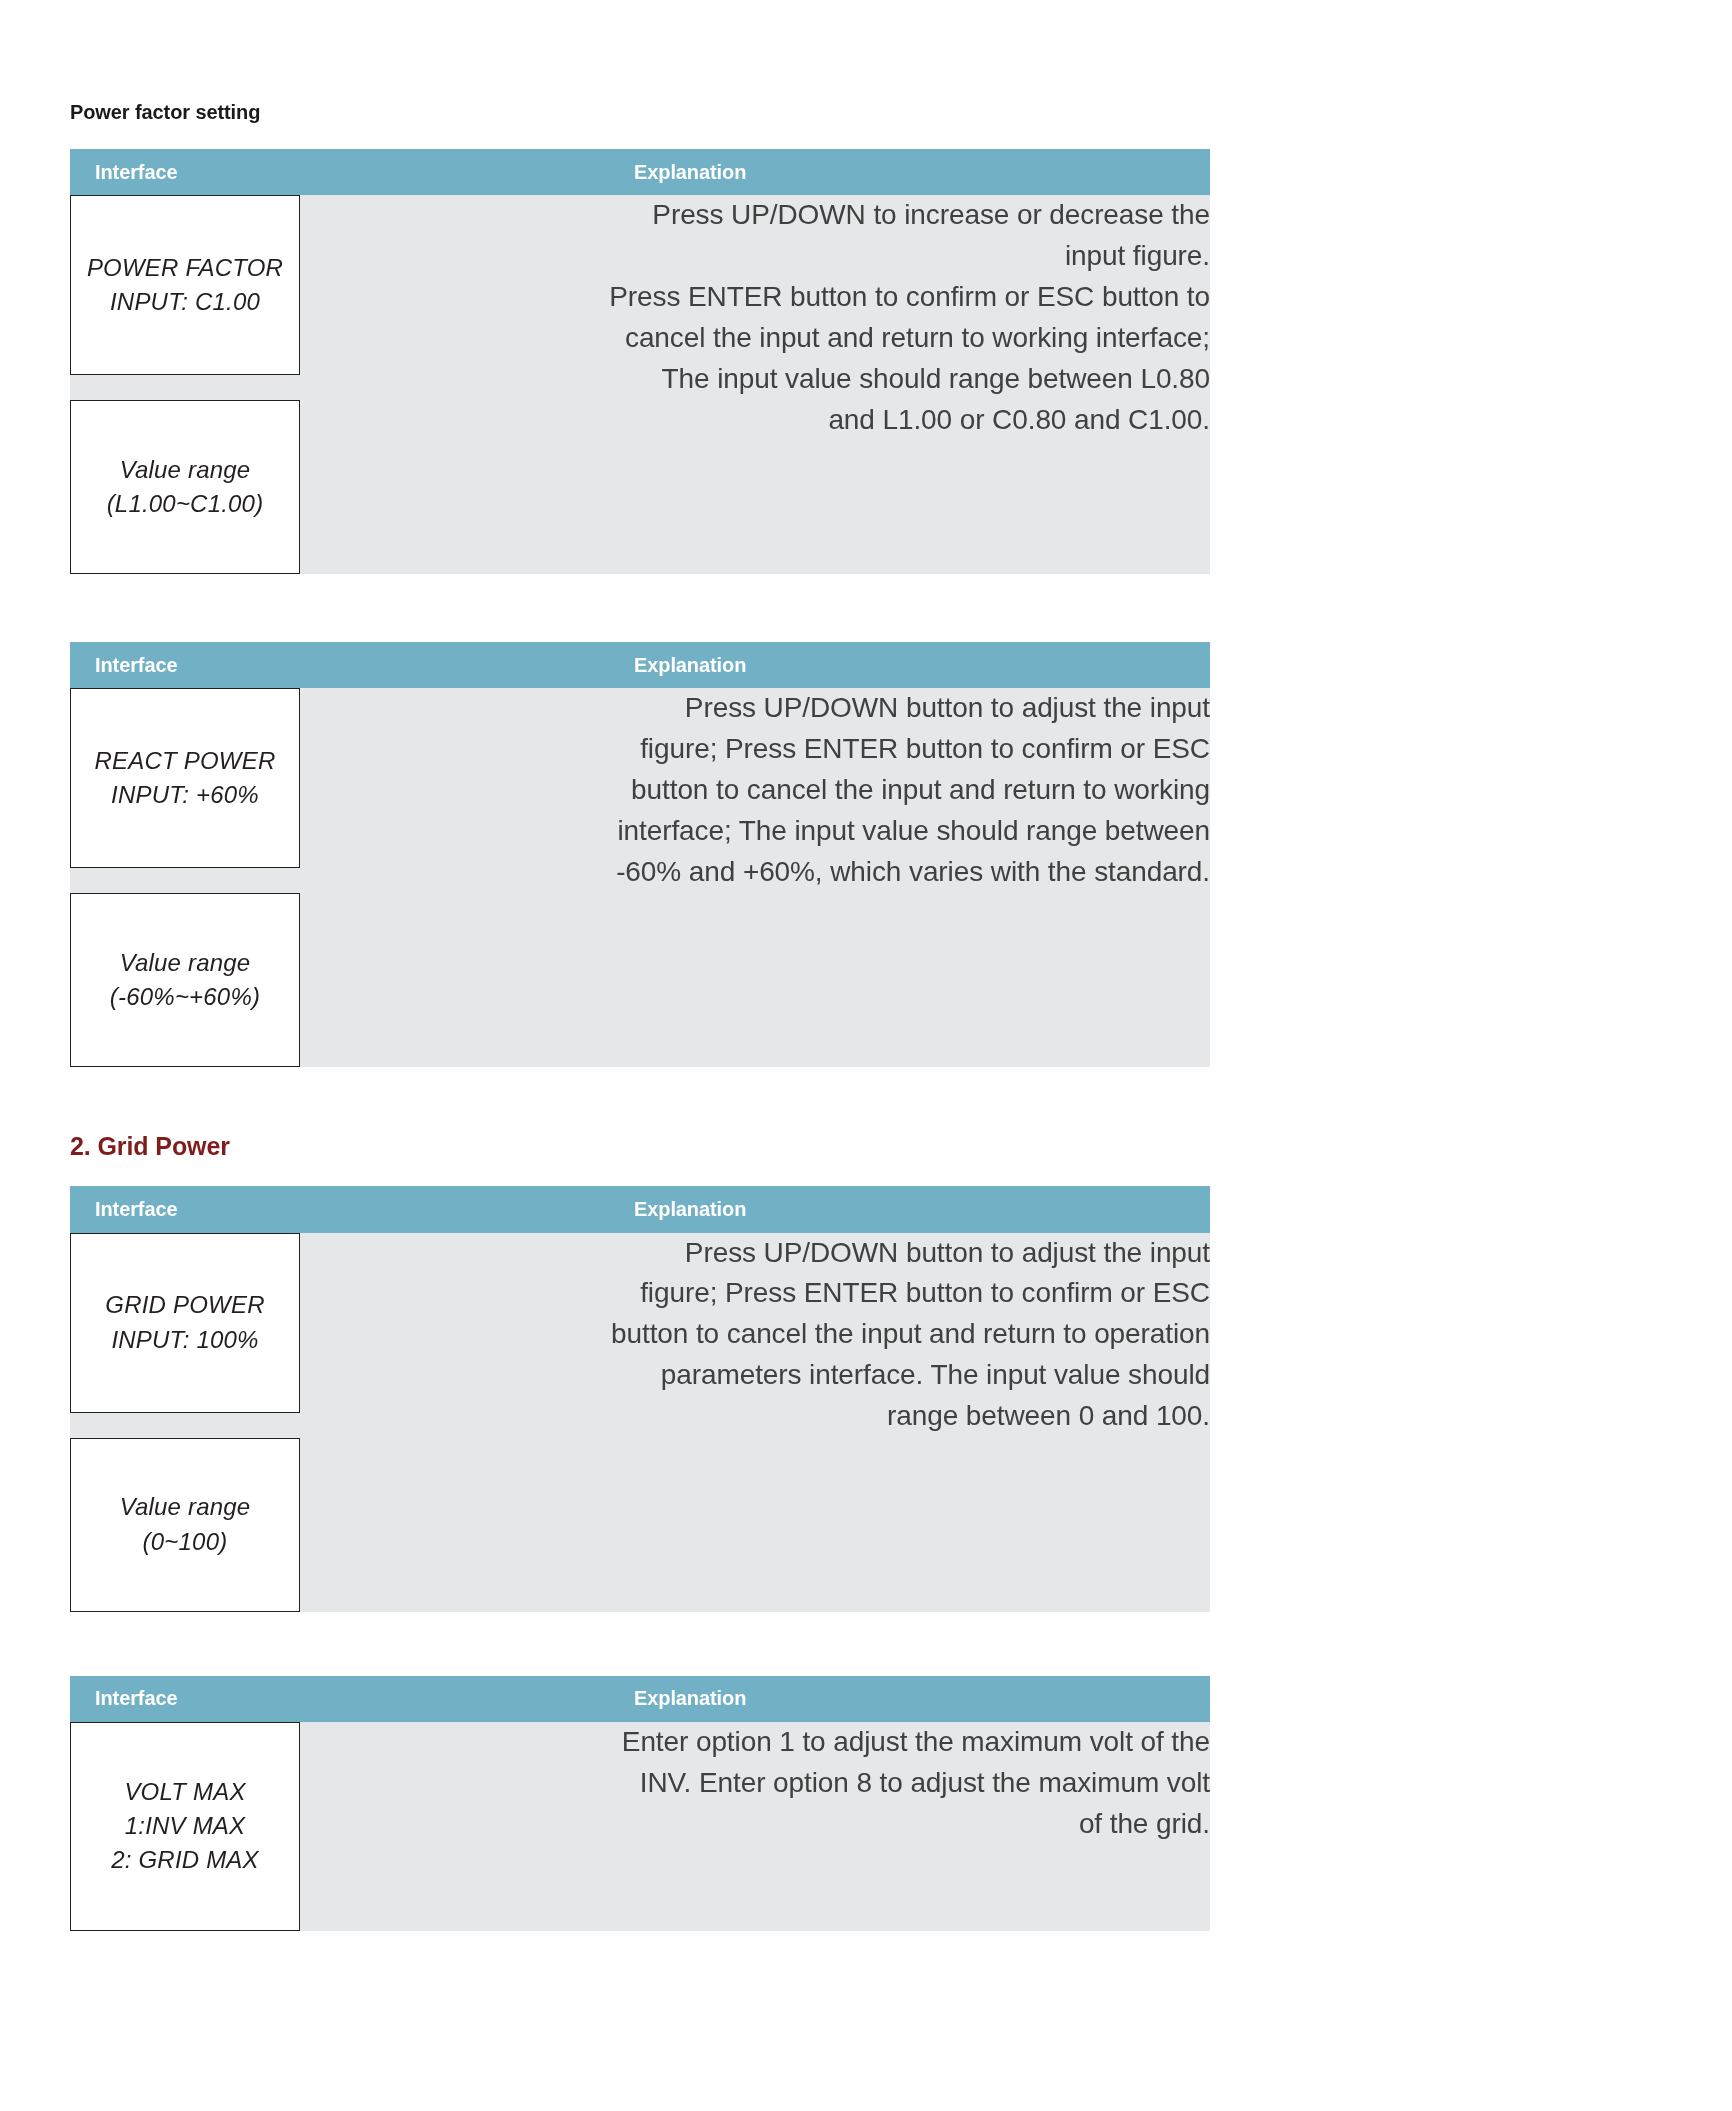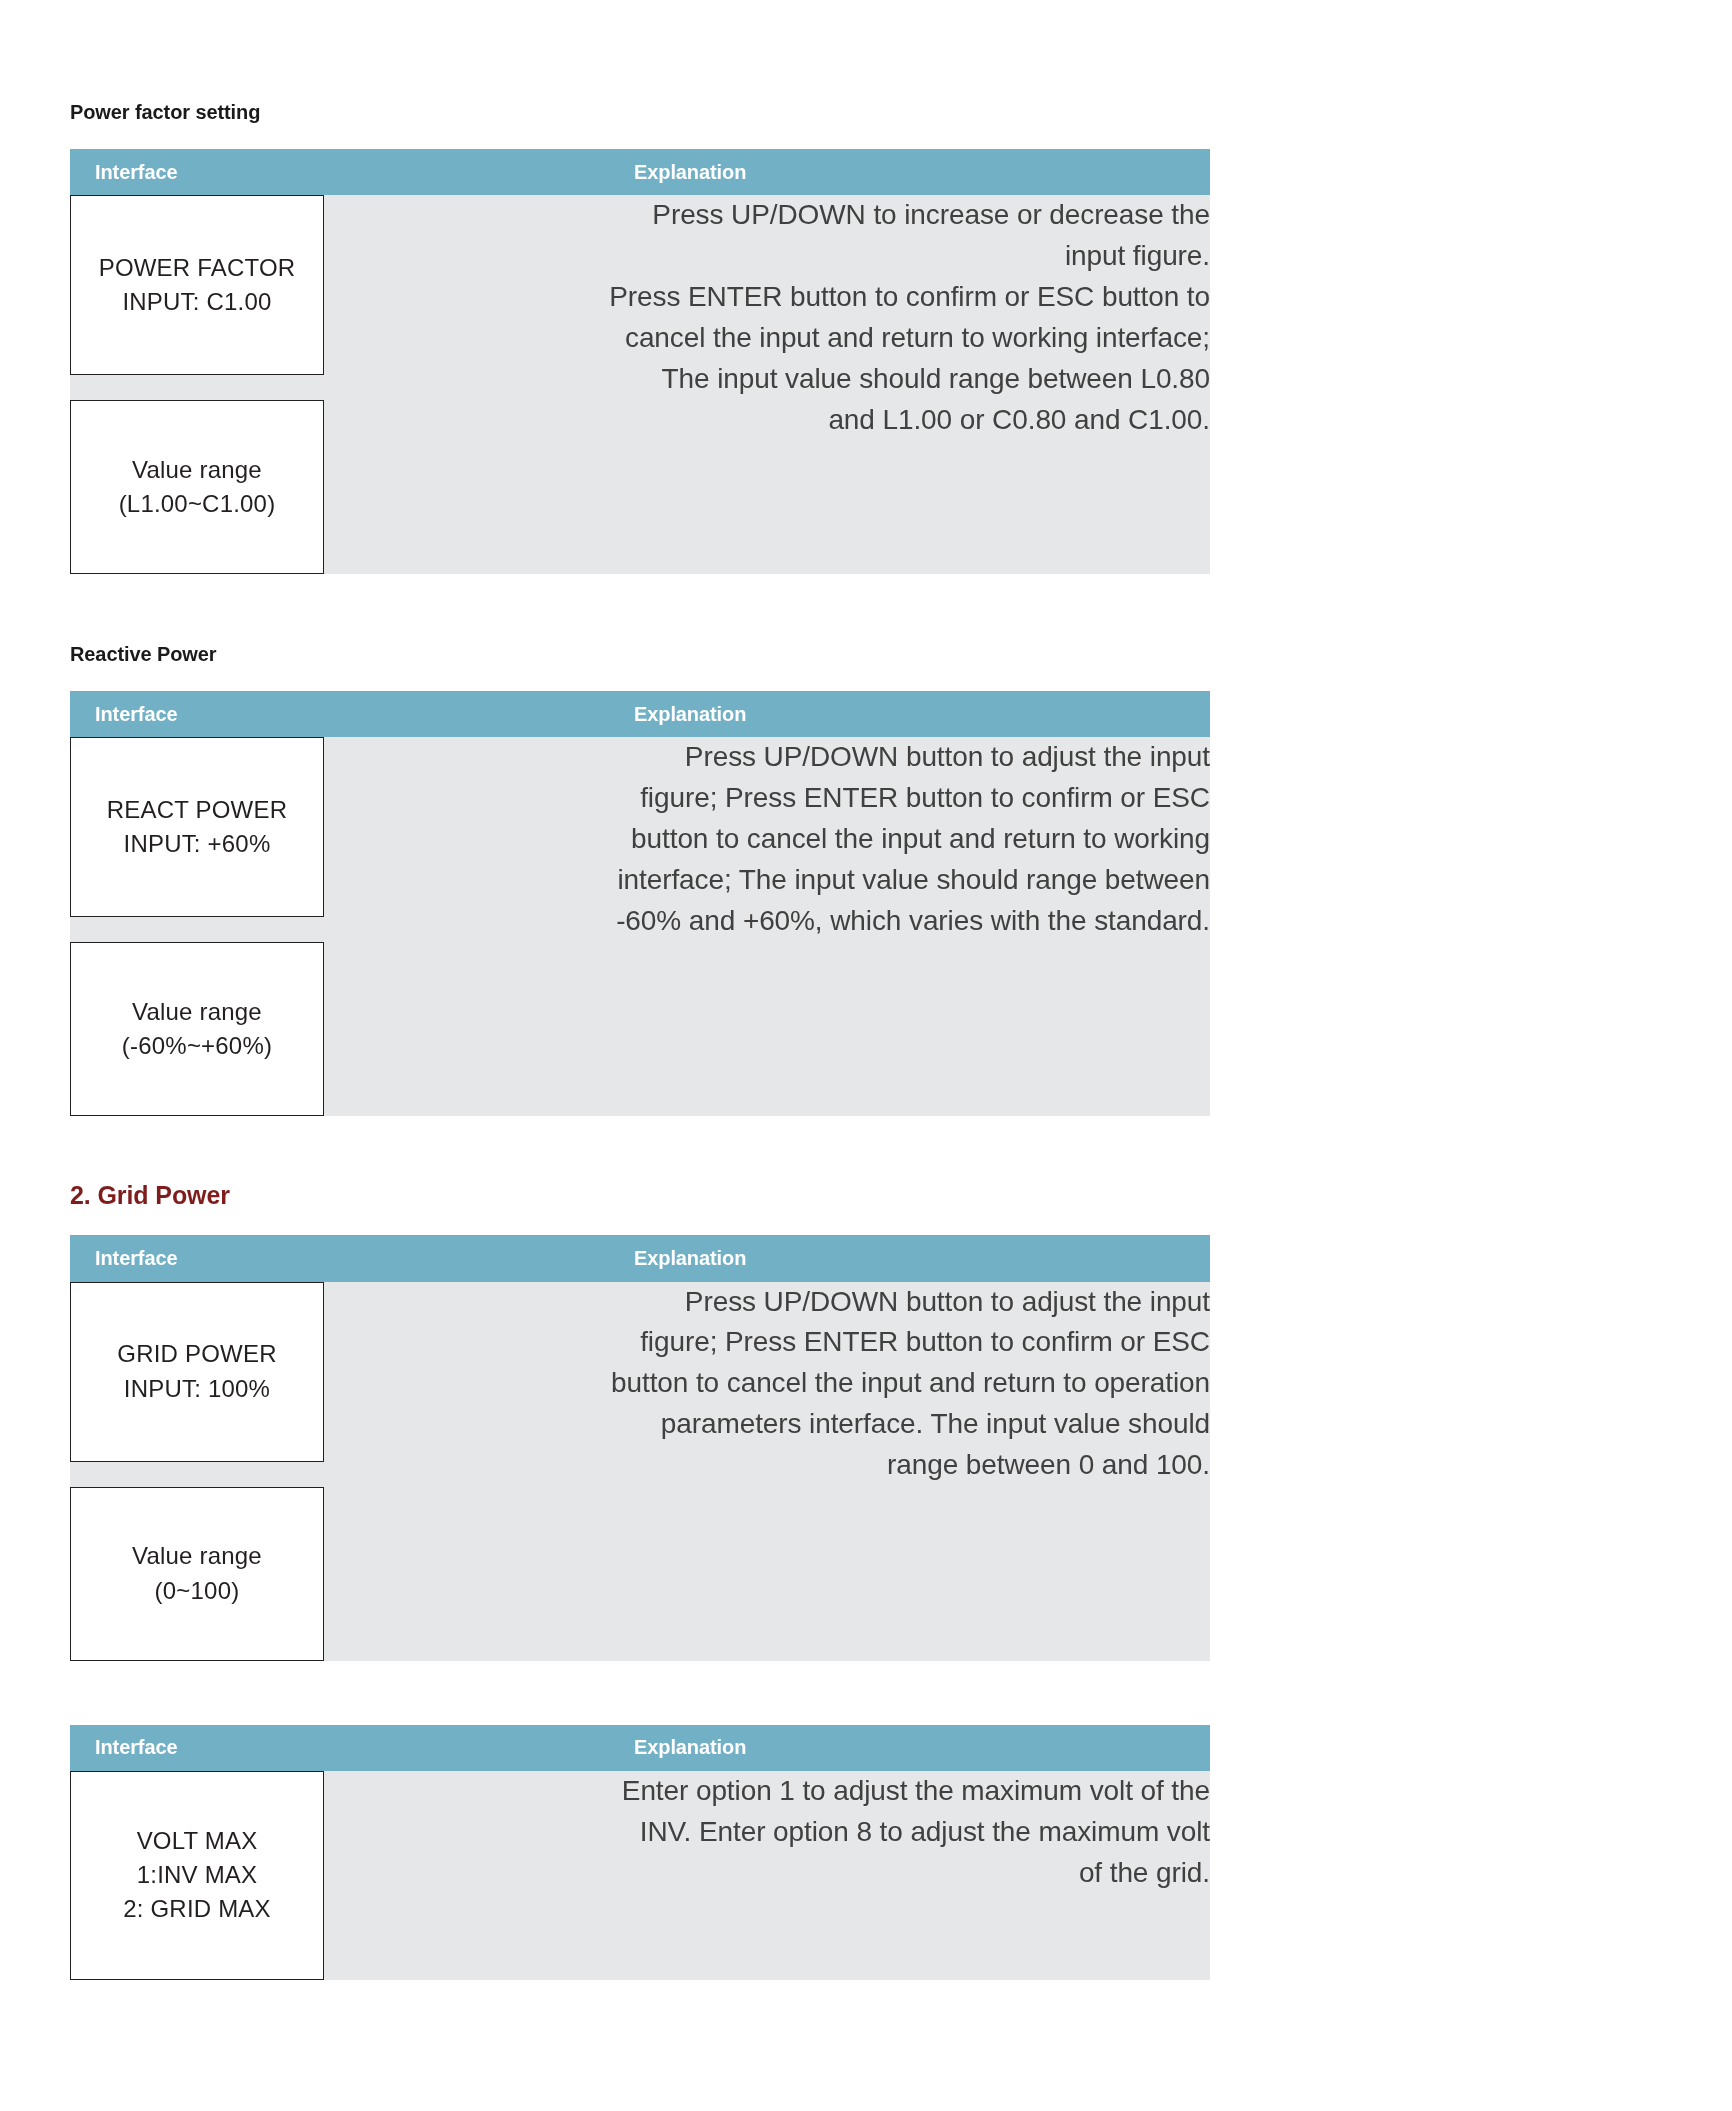--- a/index.html
+++ b/index.html
@@ -71,27 +71,28 @@
 
   .iface-cell {
     padding: 31px 0 35px 25px;
   }
   .exp-cell {
     padding: 33px 27px 35px 7.7px;
   }
 
   
   .lcd-box {
-    width: 254px;
+    width: 230px;
     border: 1.9px solid #231f20;
     background: #ffffff;
     box-sizing: border-box;
     padding: 13.5px 5.8px 13.5px 5.8px;
     text-align: center;
     margin-bottom: 25px;
+    font-style: italic;
   }
   .lcd-box:last-child { margin-bottom: 0; }
   .lcd-box.h-tall { min-height: 151px; }
   .lcd-box.h-mid  { min-height: 145px; }
   .lcd-box.h-big  { min-height: 180px; }
 
   .lcd-inner {
     display: flex;
     flex-direction: column;
     justify-content: center;
@@ -166,21 +167,20 @@
                 </div>
             </td>
           </tr>
         </tbody>
       </table>
     </div>
 
     <div class="block-gap"></div>
 
     <div>
-      <h2 class="section-heading">Reactive Power</h2>
 
       <table class="spec-table">
         <colgroup>
             <col class="c-interface">
             <col class="c-explanation">
           </colgroup>
         <thead>
           <tr>
             <th>Interface</th>
             <th>Explanation</th>

